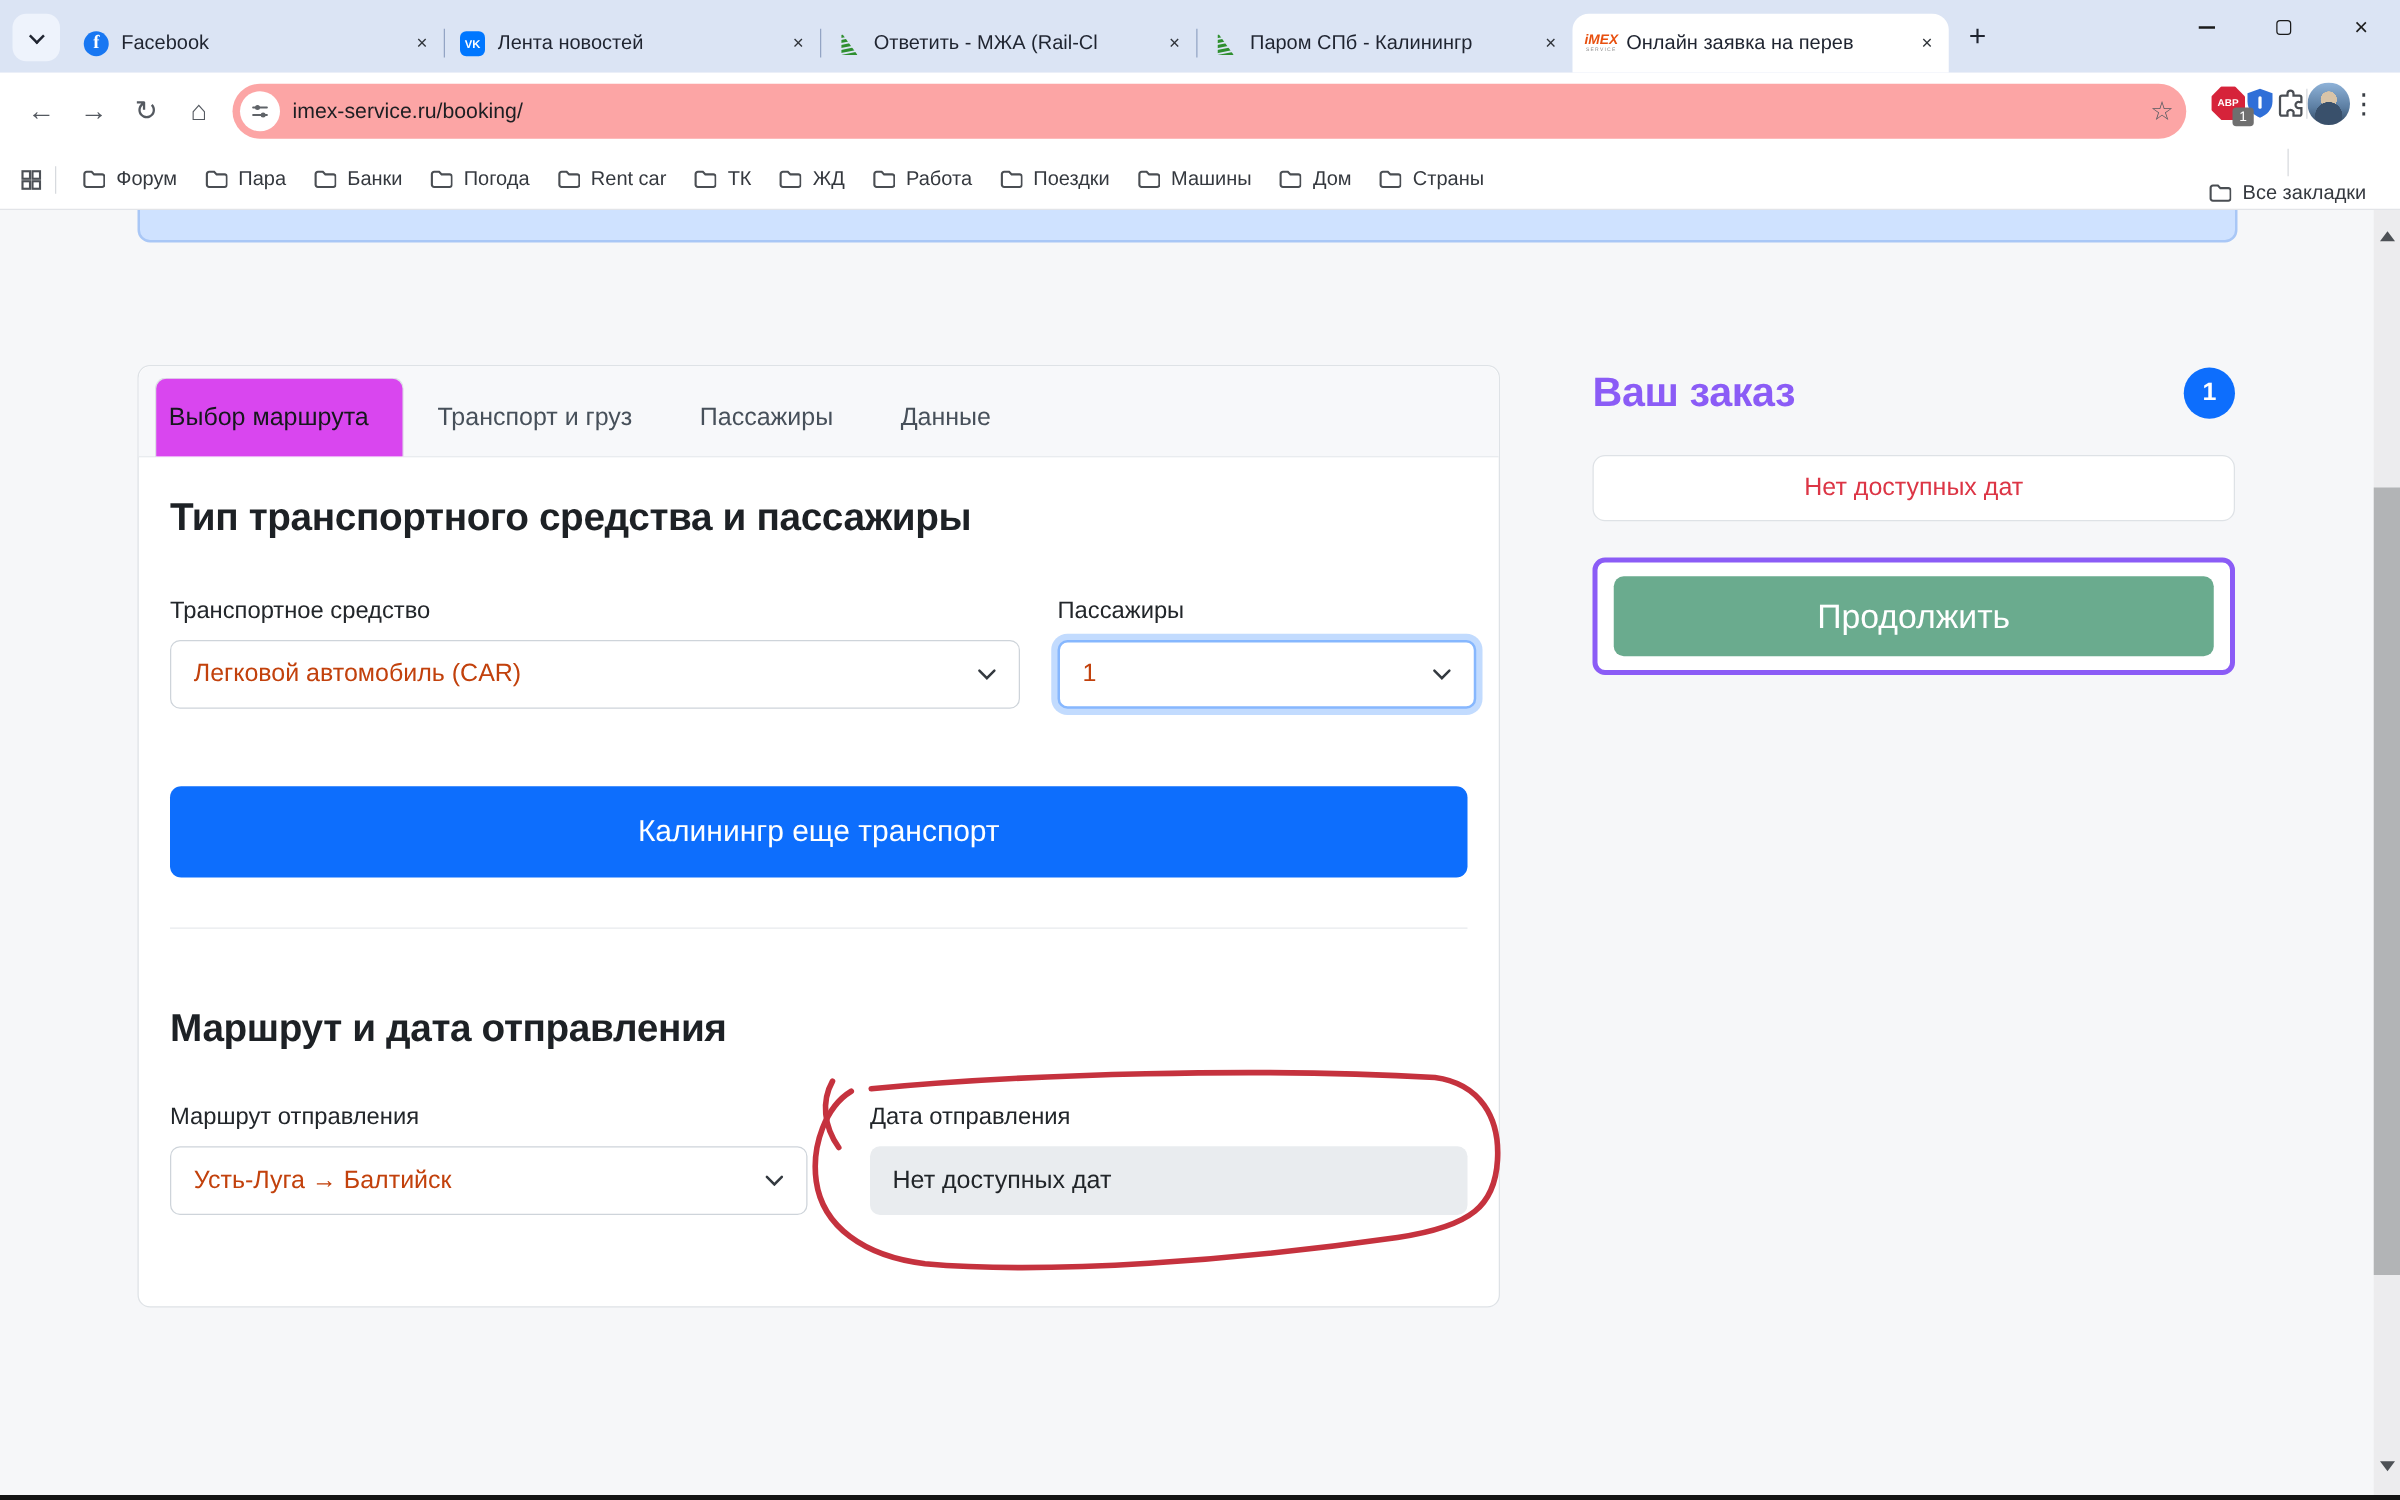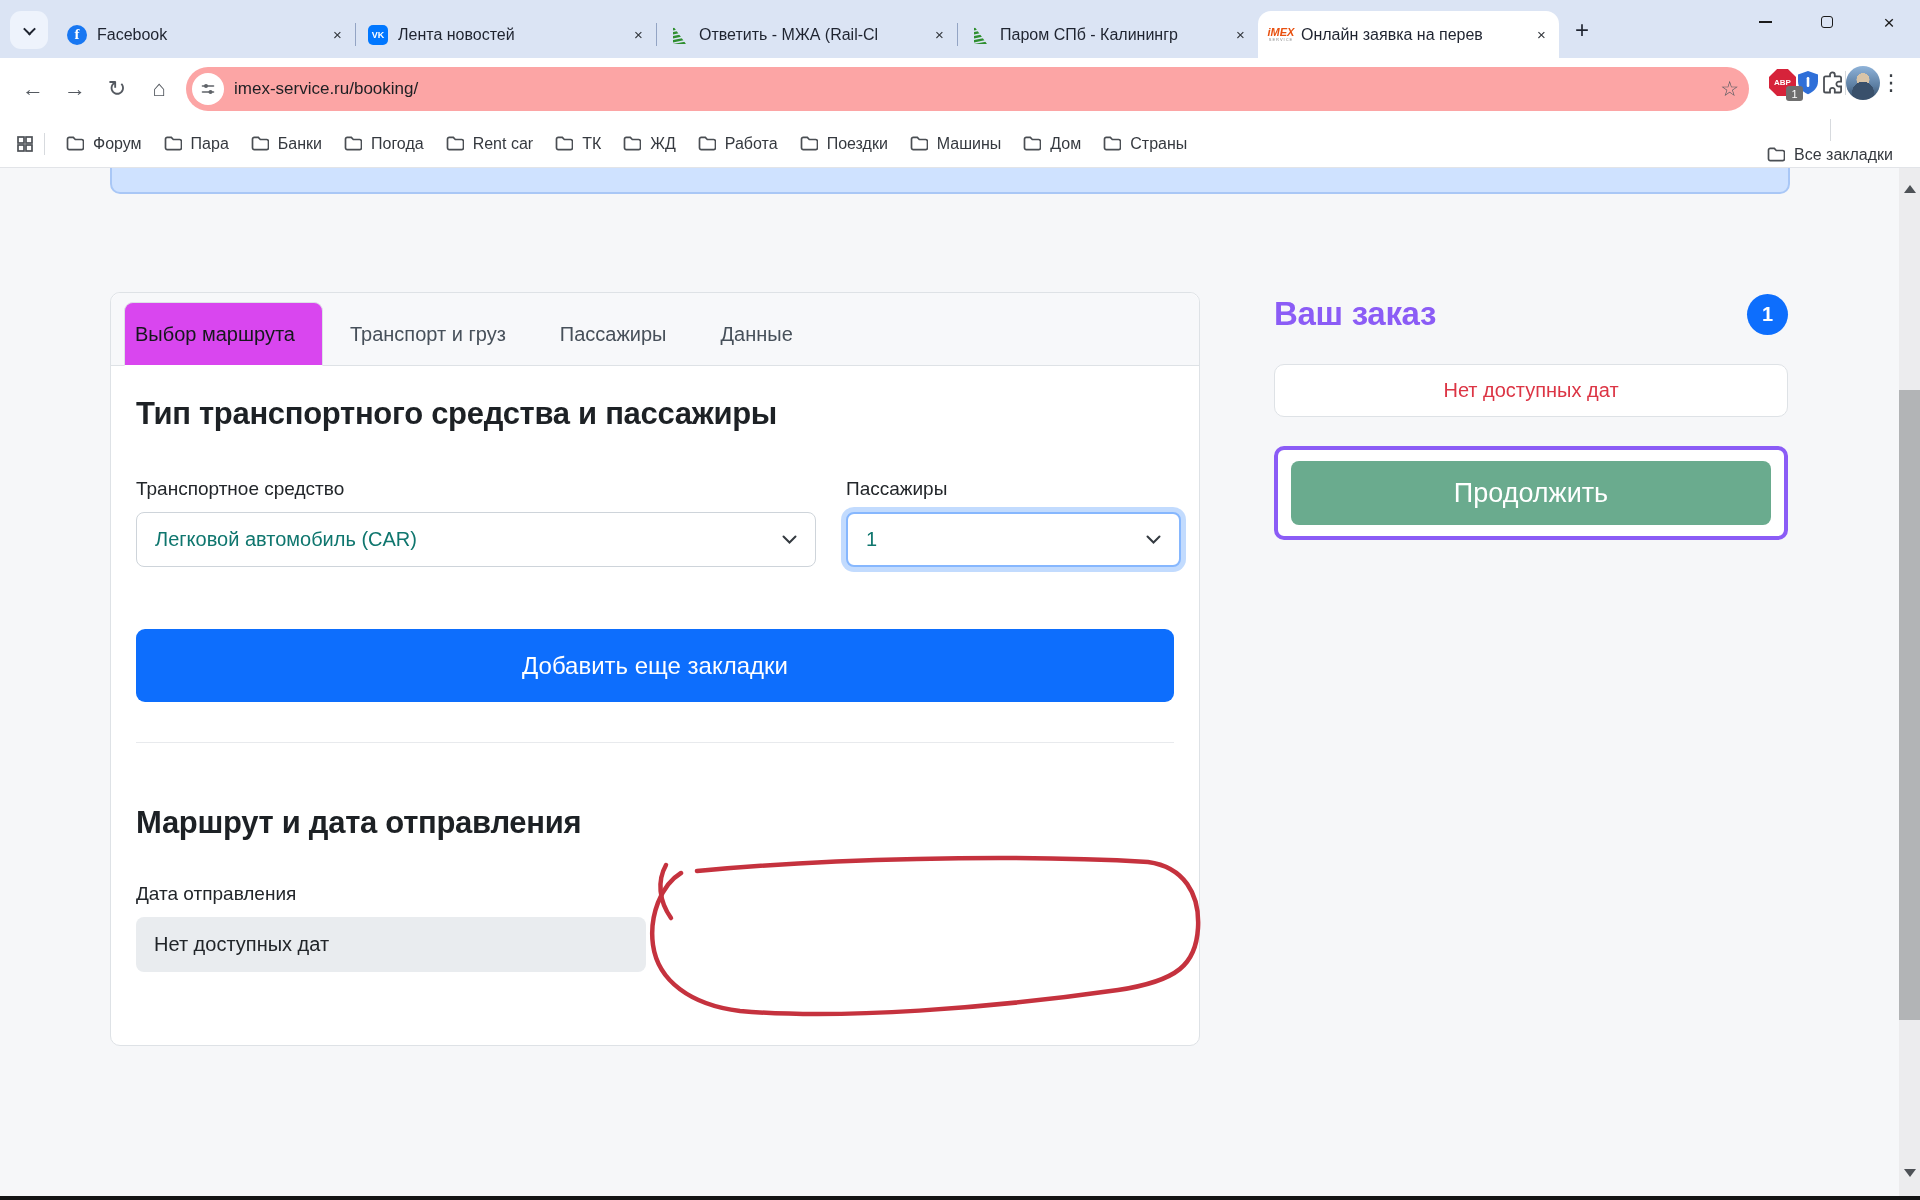--- a/index.html
+++ b/index.html
@@ -87,21 +87,21 @@
     color:#47505a; margin-bottom:-1px; }
   .ctab.active { background:#d946ef; border:1px solid #dee2e6; border-bottom:1px solid #fff;
     border-radius:9px 9px 0 0; color:#15181b;padding-left:10px; }
   .card-body { padding:30px 25px 0; }
   .sect-title { font-size:31px; font-weight:700; color:#1d2125; letter-spacing:-0.3px; }
   .row1 { display:grid; grid-template-columns:680px 335px; column-gap:30px; margin-top:46px; }
   .row2 { display:grid; grid-template-columns:510px 1fr; column-gap:50px; margin-top:42px; }
   .lbl { font-size:19px; color:#22262a; margin-bottom:12px; }
   .sel { height:55px; border:1px solid #ced4da; border-radius:8px; background:#fff;
     display:flex; align-items:center; justify-content:space-between; padding:0 18px;
-    font-size:20px; color:#0f766e; }
+    font-size:20px; color:#c2410c; }
   .sel.focus { border:2px solid #86b7fe; box-shadow:0 0 0 5px rgba(13,110,253,.25); }
   .dis-input { height:55px; background:#e9ecef; border-radius:8px; display:flex;
     align-items:center; padding:0 18px; font-size:20px; color:#212529; }
   .btn-blue { display:block; width:100%; height:73px; margin-top:62px; background:#0d6efd;
     border:none; border-radius:9px; color:#fff; font-size:24px;
     font-family:"Liberation Sans", sans-serif; }
   .hr { border:none; border-top:1px solid #e8eaed; margin-top:40px; }
   .mt2 { margin-top:62px; }
 
   
@@ -389,27 +389,36 @@
           <div class="lbl">Пассажиры</div>
           <div class="sel focus">
             <span>1</span>
             <svg width="15" height="9" viewBox="0 0 15 9">
               <polyline points="1.5,1.5 7.5,7.5 13.5,1.5" fill="none" stroke="#343a40" stroke-width="2" stroke-linecap="round"></polyline>
             </svg>
           </div>
         </div>
       </div>
 
-      <button class="btn-blue">Добавить еще закладки</button>
+      <button class="btn-blue">Калинингр еще транспорт</button>
 
       <hr class="hr">
 
       <div class="sect-title mt2">Маршрут и дата отправления</div>
 
       <div class="row2">
+        <div>
+          <div class="lbl">Маршрут отправления</div>
+          <div class="sel">
+            <span>Усть-Луга → Балтийск</span>
+            <svg width="15" height="9" viewBox="0 0 15 9">
+              <polyline points="1.5,1.5 7.5,7.5 13.5,1.5" fill="none" stroke="#343a40" stroke-width="2" stroke-linecap="round"></polyline>
+            </svg>
+          </div>
+        </div>
         <div>
           <div class="lbl">Дата отправления</div>
           <div class="dis-input">Нет доступных дат</div>
         </div>
       </div>
     </div>
   </div>
 
   <div class="order">
     <div class="order-head">

